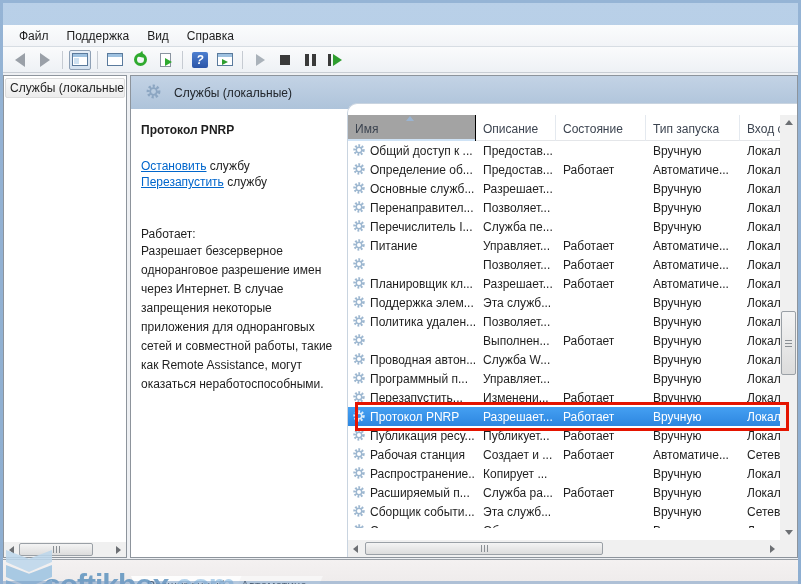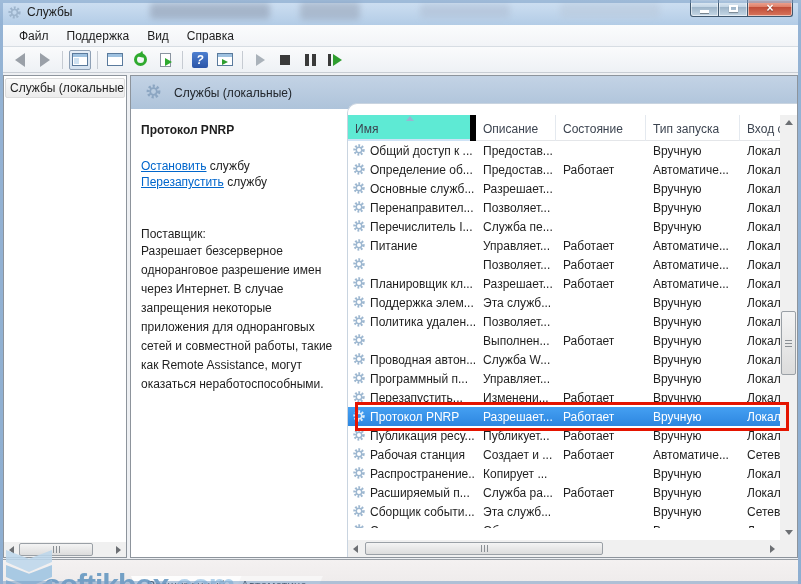--- a/index.html
+++ b/index.html
@@ -94,21 +94,21 @@
   #svc-desc-label { margin-top:38px; }
   #svc-desc { width:198px; line-height:19px; margin-top:1px;}
 
   
   #table-wrap { position:absolute; left:216px; top:27px; bottom:0; right:0;
     background:#fff; border-radius:10px 0 0 0; border-top:1px solid #c9d4e0; border-left:1px solid #c9d4e0;
     padding-top:11px; overflow:hidden;}
   #thead { position:relative; height:26px; border-bottom:1px solid #e4e6e9; margin-right:17px;}
   .hcell { position:absolute; top:0; height:26px; padding:7px 0 0 7px; color:#3c4450;
     border-right:1px solid #e4e9ef; overflow:hidden; white-space:nowrap;}
-  .hcell.sorted { background:#5eead4; border-right:6px solid #000000; box-shadow:inset 0 -2px 0 #cfe3f6;}
+  .hcell.sorted { background:#a3a3a3; border-right:1px solid #000000; box-shadow:inset 0 -2px 0 #cfe3f6;}
   .sort-tri { position:absolute; top:1px; left:58px; width:0; height:0;
     border:4px solid transparent; border-bottom:5px solid #9ab4d1; border-top:none;}
   #rows { position:relative; height:387px; overflow:hidden; margin-right:17px;}
   .trow { position:relative; height:19px; white-space:nowrap; }
   .tcell { position:absolute; top:0; height:19px; padding:3px 0 0 7px; overflow:hidden; white-space:nowrap;}
   .tcell.name { padding-left:22px; }
   .row-ico { position:absolute; left:4px; top:2px; }
   .trow.selected { background:linear-gradient(#45a0f2,#2d86e0); color:#fff; }
   .c0{left:0;width:128px;} .c1{left:128px;width:80px;} .c2{left:208px;width:90px;}
   .c3{left:298px;width:94px;} .c4{left:392px;width:60px;}
@@ -145,42 +145,20 @@
   #wm-com { font-weight:bold; font-size:30px; color:#a5cbe8; letter-spacing:-1px;}
 
   
   #edge { position:absolute; inset:0; border:3px solid rgba(120,156,196,.55); pointer-events:none; z-index:50;}
 </style>
 </head>
 <body>
 
 <div id="window">
 
-  <div id="titlebar">
-    <div class="blob" style="left:150px;top:3px;width:120px;height:16px;background:#8d99ad;"></div>
-    <div class="blob" style="left:300px;top:2px;width:60px;height:18px;background:#97a3b6;"></div>
-    <div class="blob" style="left:420px;top:4px;width:90px;height:14px;background:#aebdd2;"></div>
-    <div class="blob" style="left:560px;top:3px;width:100px;height:15px;background:#b9c8da;"></div>
-    <span id="title-icon"><svg width="15" height="15" viewBox="0 0 16 16">
-     <circle cx="8" cy="8" r="5" fill="none" stroke="#9db4cc" stroke-width="3" stroke-dasharray="2 1.7"></circle>
-     <circle cx="8" cy="8" r="3.1" fill="none" stroke="#9db4cc" stroke-width="1.6"></circle>
-   </svg></span>
-    <span id="title-text">Службы</span>
-    <div id="win-controls">
-      <div class="wbtn min">
-          <i class="glyph-min"></i>
-        </div>
-      <div class="wbtn max">
-          <i class="glyph-max"></i>
-        </div>
-      <div class="wbtn close">
-          <span class="glyph-close">×</span>
-        </div>
-    </div>
-  </div>
 
   <div id="menubar">
     <span class="menu-item">Файл</span>
     <span class="menu-item">Поддержка</span>
     <span class="menu-item">Вид</span>
     <span class="menu-item">Справка</span>
   </div>
 
   <div id="toolbar">
     <div class="tbtn">
@@ -262,21 +240,21 @@
       </div>
 
       <div id="info-panel">
         <div id="svc-title">Протокол PNRP</div>
         <div class="svc-link-line">
           <span class="svc-link">Остановить</span><span> службу</span>
         </div>
         <div class="svc-link-line">
           <span class="svc-link">Перезапустить</span><span> службу</span>
         </div>
-        <div id="svc-desc-label">Поставщик:</div>
+        <div id="svc-desc-label">Работает:</div>
         <div id="svc-desc">Разрешает безсерверное одноранговое разрешение имен через Интернет. В случае запрещения некоторые приложения для одноранговых сетей и совместной работы, такие как Remote Assistance, могут оказаться неработоспособными.</div>
       </div>
 
       <div id="table-wrap">
         <div id="thead">
           <div class="hcell sorted c0">
             <i class="sort-tri"></i>
             <span>Имя</span>
           </div>
           <div class="hcell c1"><span>Описание</span></div>

